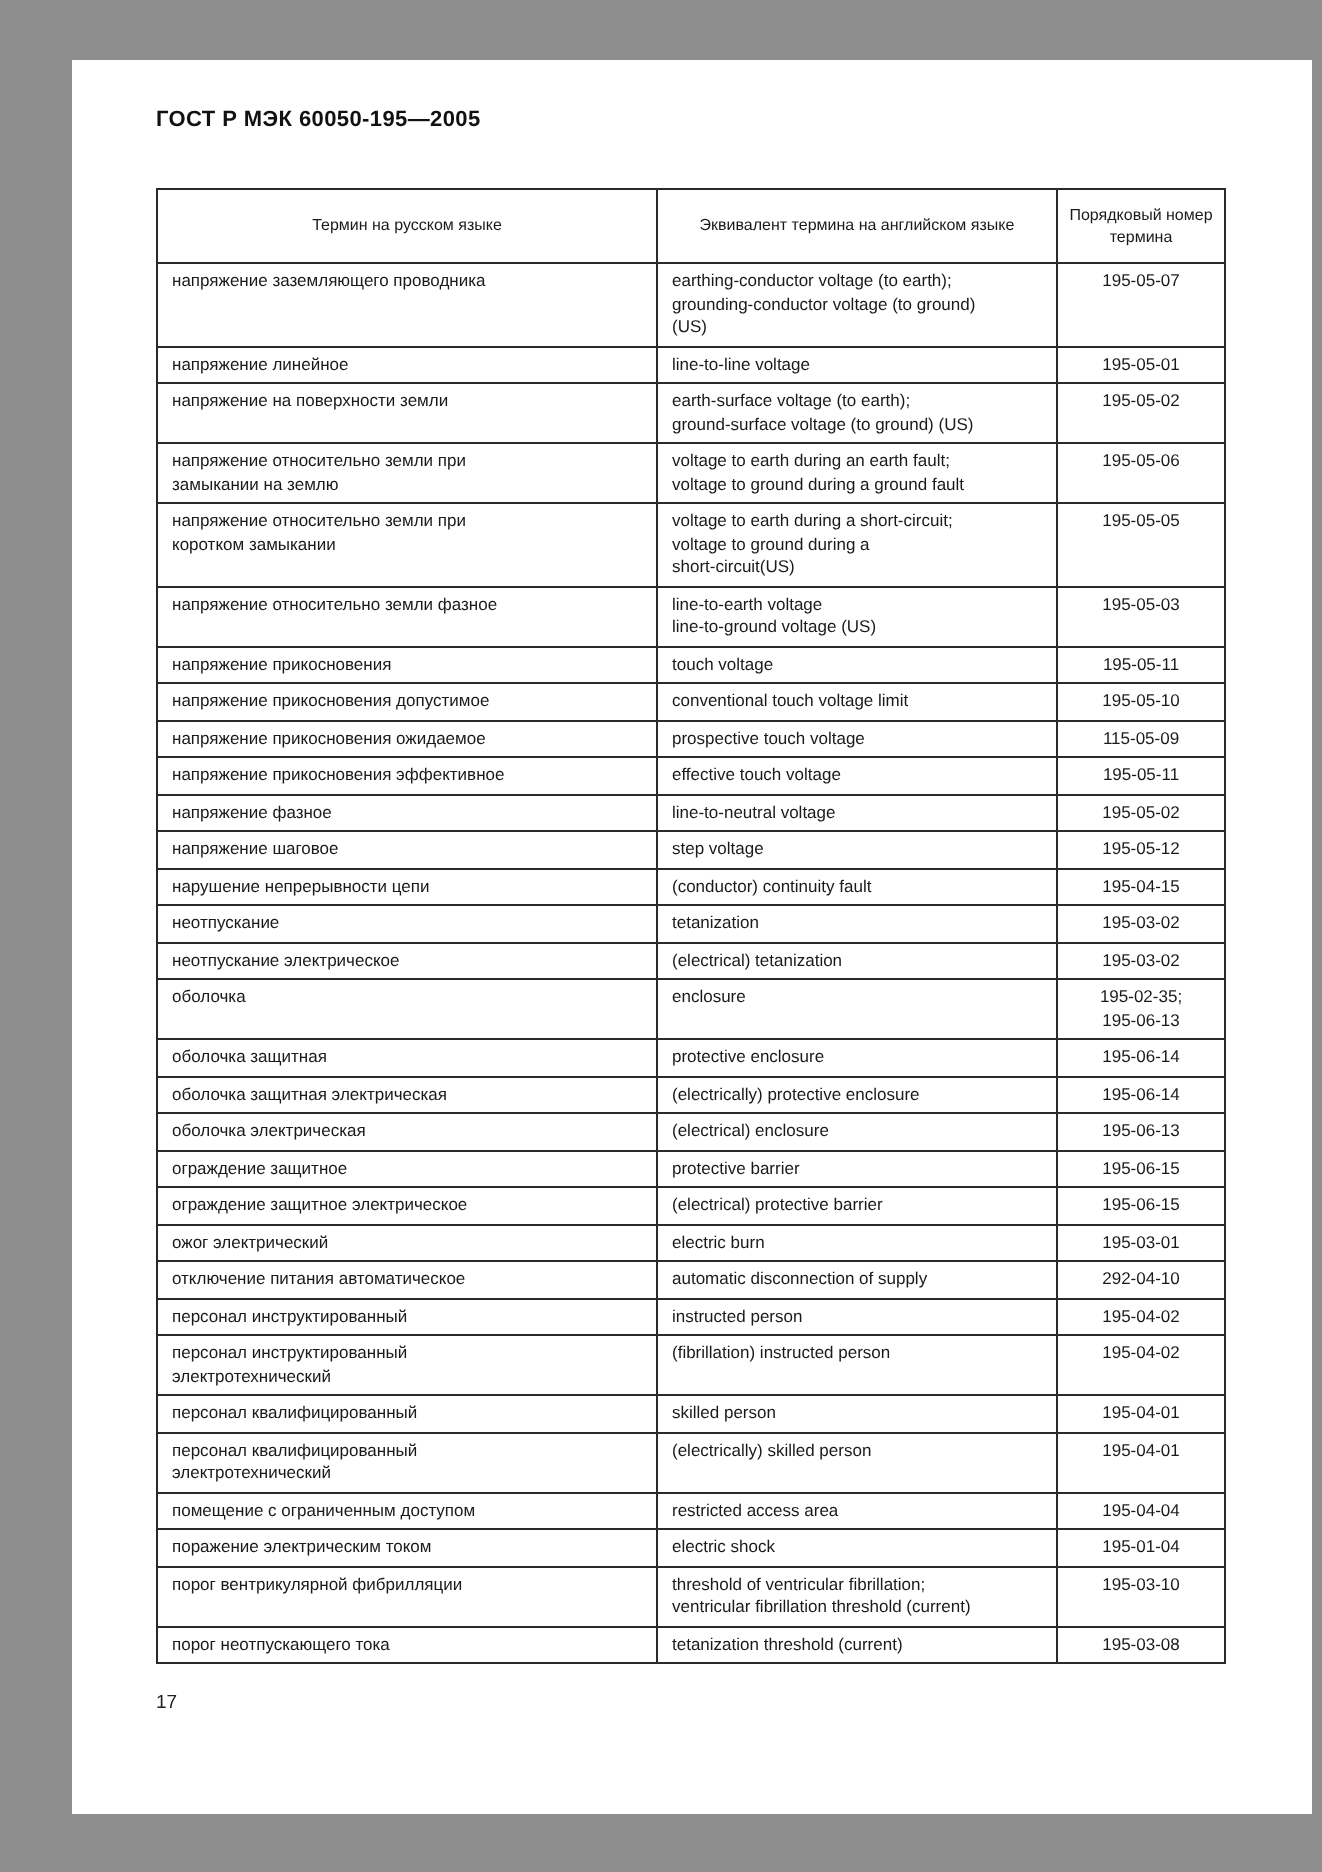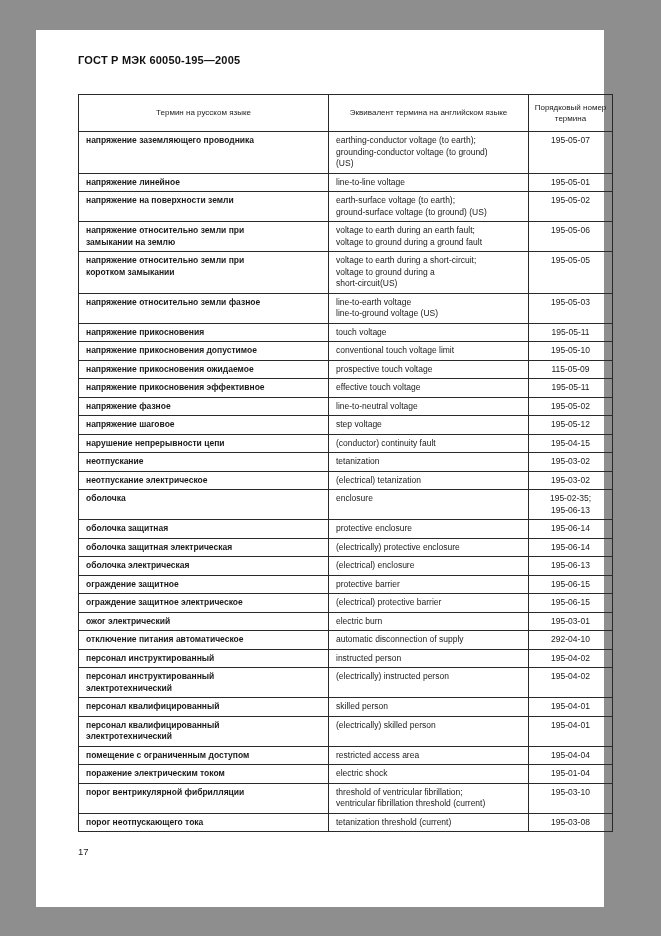--- a/index.html
+++ b/index.html
@@ -11,21 +11,21 @@
     overflow: hidden;
   }
   .viewport {
     position: relative;
     width: 661px; height: 936px;
     background: #8e8e8e;
   }
   .page {
     position: absolute;
     left: 36px; top: 30px;
-    width: 568px; height: 877px;
+    width: 620px; height: 877px;
     background: #ffffff;
   }
   .doc-header {
     position: absolute;
     left: 42px; top: 24px;
     font-size: 11px;
     font-weight: bold;
     letter-spacing: 0.2px;
     color: #111;
   }
@@ -52,21 +52,21 @@
     font-weight: normal;
     font-size: 8px;
     height: 30px;
     padding: 3px 4px;
     white-space: normal;
   }
   .terms-table col.c-ru  { width: 250px; }
   .terms-table col.c-en  { width: 200px; }
   .terms-table col.c-num { width: 84px; }
   .terms-table td.ru {
-    font-weight: bold;
+    font-weight: normal;
     margin-left: 39px;
   }
   .terms-table td.en {
     font-weight: normal;
   }
   .terms-table td.num {
     text-align: center;
     font-weight: normal;
     padding-left: 2px;
     padding-right: 2px;
@@ -226,21 +226,21 @@
             <td class="num">292-04-10</td>
           </tr>
           <tr>
             <td class="ru">персонал инструктированный</td>
             <td class="en">instructed person</td>
             <td class="num">195-04-02</td>
           </tr>
           <tr>
             <td class="ru">персонал инструктированный
 электротехнический</td>
-            <td class="en">(electrically) instructed person</td>
+            <td class="en">(fibrillation) instructed person</td>
             <td class="num">195-04-02</td>
           </tr>
           <tr>
             <td class="ru">персонал квалифицированный</td>
             <td class="en">skilled person</td>
             <td class="num">195-04-01</td>
           </tr>
           <tr>
             <td class="ru">персонал квалифицированный
 электротехнический</td>

